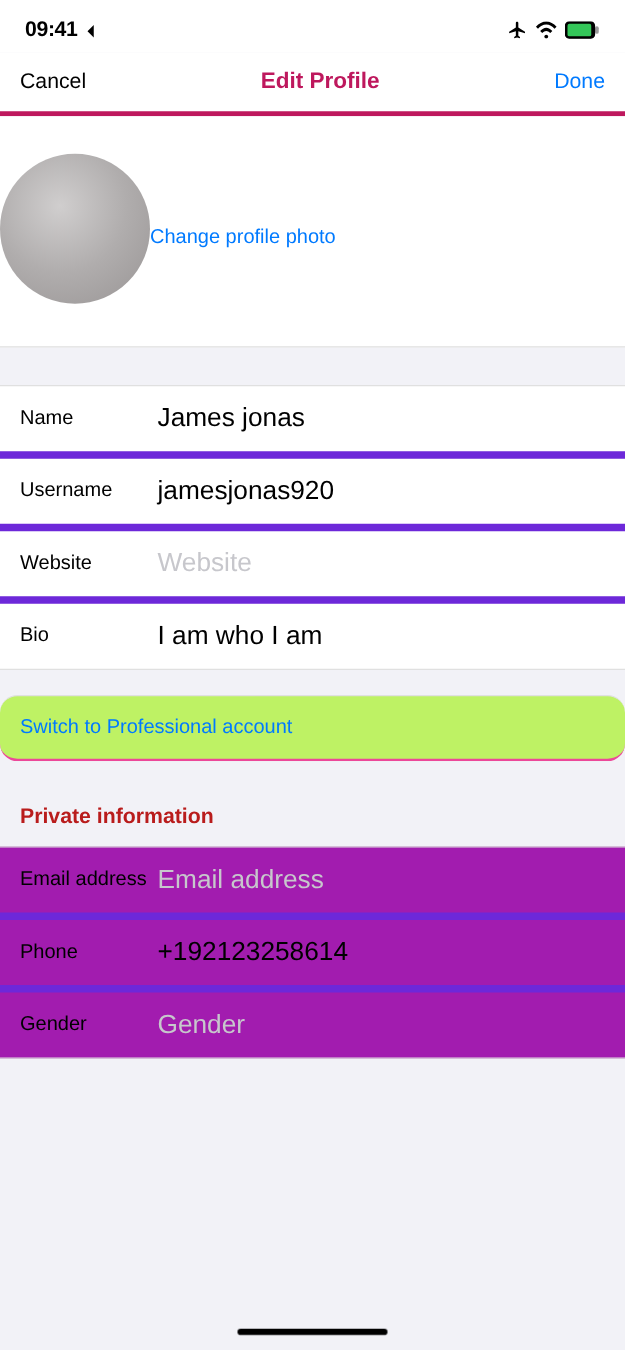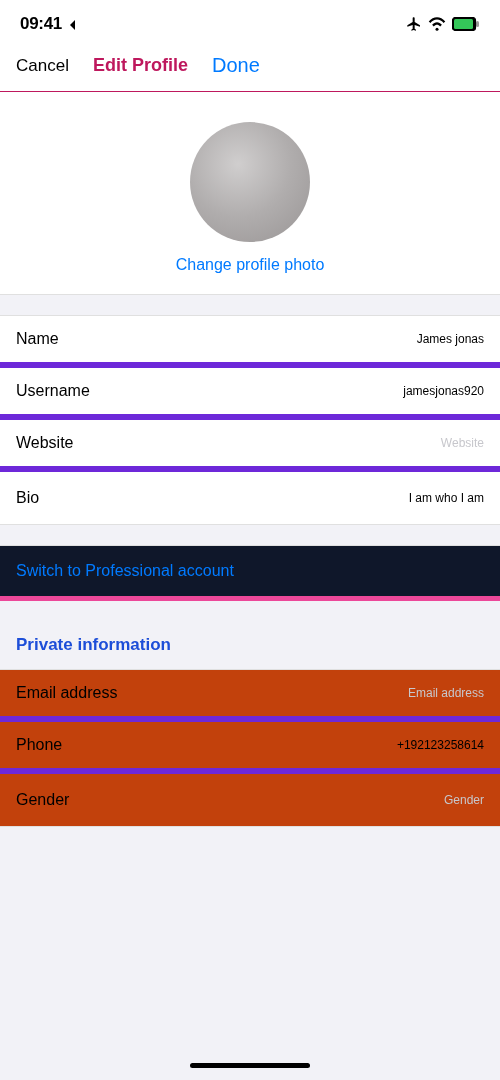--- a/index.html
+++ b/index.html
@@ -31,51 +31,52 @@
       align-items: center;
       gap: 6px;
     }
     .status-icons svg {
       fill: #000;
     }
 
     
     .nav-bar {
       display: flex;
+      justify-content: space-between;
       align-items: center;
       padding: 12px 16px 14px;
       background: #fff;
-      border-bottom: 1px solid #be185d;
+      border-bottom: 4px solid #be185d;
       gap: 24px;
     }
     .nav-cancel {
       font-size: 17px;
       color: #000;
       font-weight: 400;
     }
     .nav-title {
       font-size: 18px;
       font-weight: 700;
       color: #be185d;
     }
     .nav-done {
-      font-size: 20px;
+      font-size: 17px;
       color: #007aff;
       font-weight: 400;
     }
 
     
     .photo-section {
       background: #fff;
       display: flex;
-      flex-direction: column;
+      flex-direction: row;
       align-items: center;
       padding: 30px 0 20px;
       border-bottom: 1px solid #e0e0e0;
-      margin-bottom: 20px;
+      margin-bottom: 30px;
     }
     .avatar-circle {
       width: 120px;
       height: 120px;
       border-radius: 50%;
       background: radial-gradient(circle at 40% 35%, #d0cece, #b0adad, #989494);
       margin-bottom: 14px;
     }
     .change-photo-text {
       font-size: 16px;
@@ -99,53 +100,53 @@
     .form-row:last-child {
       border-bottom: none;
     }
     .form-label {
       font-size: 16px;
       color: #000;
       width: 110px;
       flex-shrink: 0;
     }
     .form-value {
-      font-size: 12px;
+      font-size: 21px;
       color: #000;
       flex: 1;
-      text-align: right;
     }
     .form-value.placeholder {
       color: #c7c7cc;
     }
 
     
     .switch-professional {
-      background: #0f172a;
+      background: #bef264;
       border-top: 1px solid #e0e0e0;
-      border-bottom: 5px solid #ec4899;
+      border-bottom: 2px solid #ec4899;
       padding: 16px 16px;
       margin-bottom: 28px;
+      border-radius: 14px;
     }
     .switch-professional-text {
       font-size: 16px;
       color: #007aff;
     }
 
     
     .private-info-header {
       padding: 6px 16px 10px;
     }
     .private-info-title {
       font-size: 17px;
       font-weight: 700;
-      color: #1d4ed8;
+      color: #b91c1c;
     }
     .private-section {
-      background: #c2410c;
+      background: #a21caf;
       border-top: 1px solid #e0e0e0;
       border-bottom: 1px solid #e0e0e0;
       margin-top: 4px;
     }
 
     
     .home-indicator {
       position: fixed;
       bottom: 12px;
       left: 50%;

